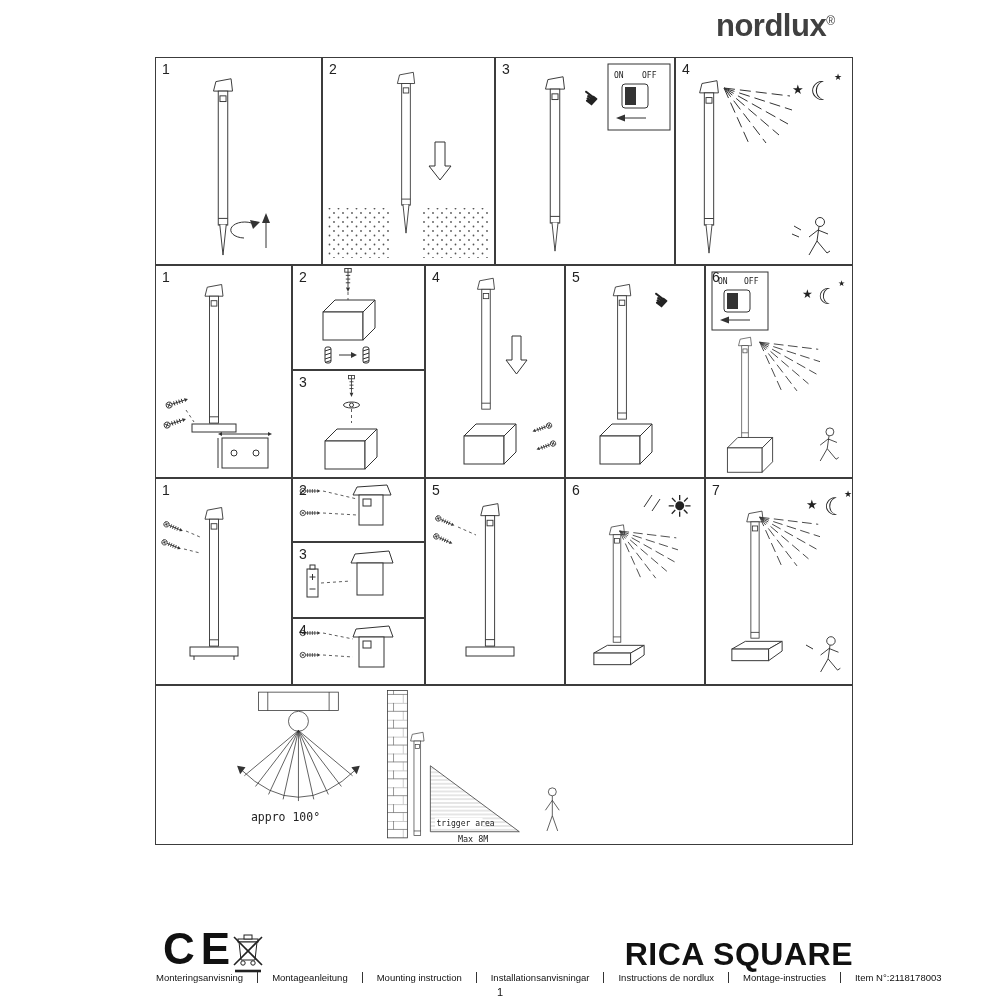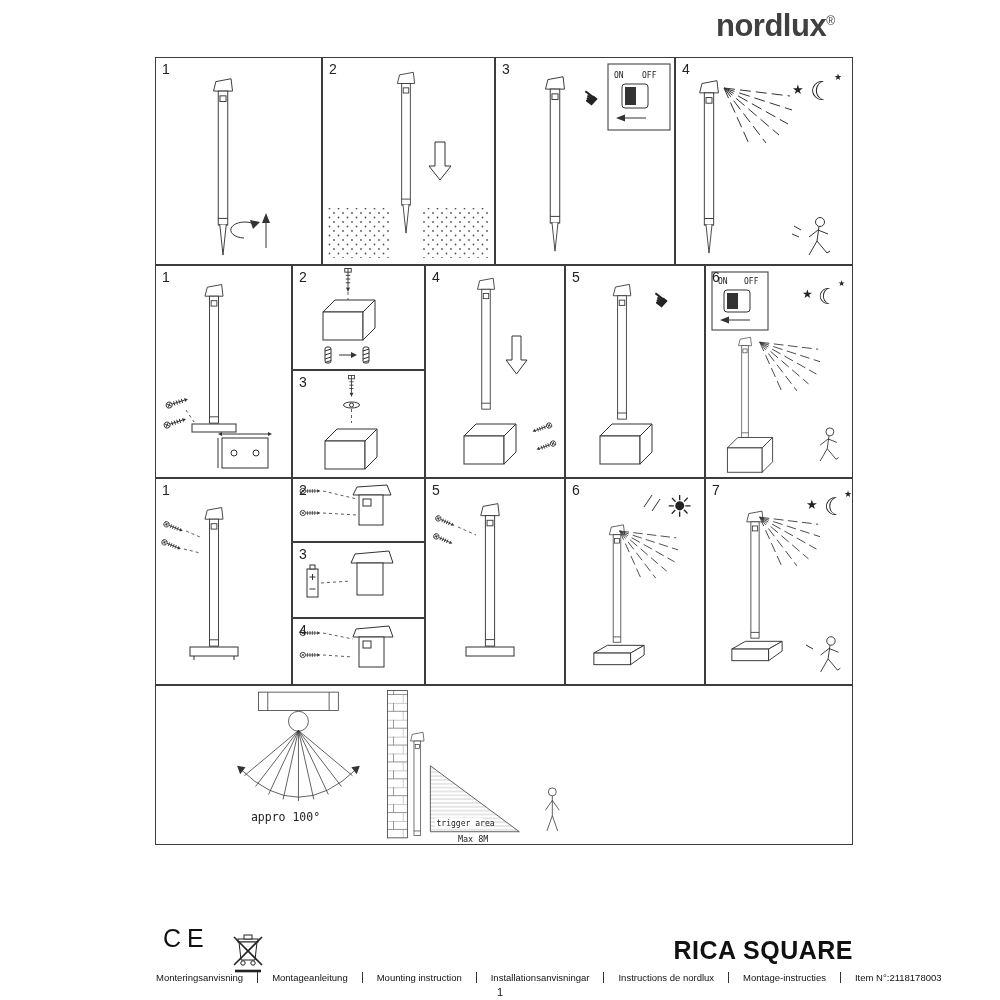--- a/index.html
+++ b/index.html
@@ -9,23 +9,23 @@
   .panel svg{position:absolute;left:0;top:0;width:100%;height:100%}
   .stepnum{position:absolute;top:3px;left:6px;font-size:14px;color:#222;z-index:2}
   .ln{stroke:#333;stroke-width:1;fill:none}
   .fw{stroke:#333;stroke-width:1;fill:#fff}
   .fb{fill:#333;stroke:none}
   .dsh{stroke:#333;stroke-width:.8;fill:none;stroke-dasharray:3 3}
   .glyph{font-family:"DejaVu Sans",sans-serif;fill:#222}
   .svgtx{font-family:"DejaVu Sans Mono","Liberation Mono",monospace;fill:#222}
   .logo{position:absolute;left:716px;top:8px;font-weight:bold;font-size:31px;letter-spacing:-.5px;color:#404040}
   .logo sup{font-size:12px;font-weight:normal;vertical-align:super}
-  .ce{position:absolute;left:163px;top:924px;font-weight:normal;font-size:25px;letter-spacing:6px;color:#111}
+  .ce{position:absolute;left:163px;top:924px;font-weight:bold;font-size:44px;letter-spacing:6px;color:#111}
   .weee{position:absolute;left:232px;top:928px}
-  .title{position:absolute;right:147px;top:936px;font-weight:bold;font-size:25px;letter-spacing:.5px;color:#111}
+  .title{position:absolute;right:147px;top:936px;font-weight:bold;font-size:32px;letter-spacing:.5px;color:#111}
   .footer{position:absolute;left:156px;top:972px;width:697px;display:flex;justify-content:space-between;font-size:9.5px;white-space:nowrap;color:#111}
   .footer span{padding:0 14px;border-left:1px solid #333}
   .footer span:first-child{border-left:none;padding-left:0}
   .pagenum{position:absolute;left:0;right:0;top:986px;text-align:center;font-size:11px;color:#111}
 </style>
 </head>
 <body>
 
 <svg width="0" height="0" style="position:absolute" aria-hidden="true">
   <defs>

